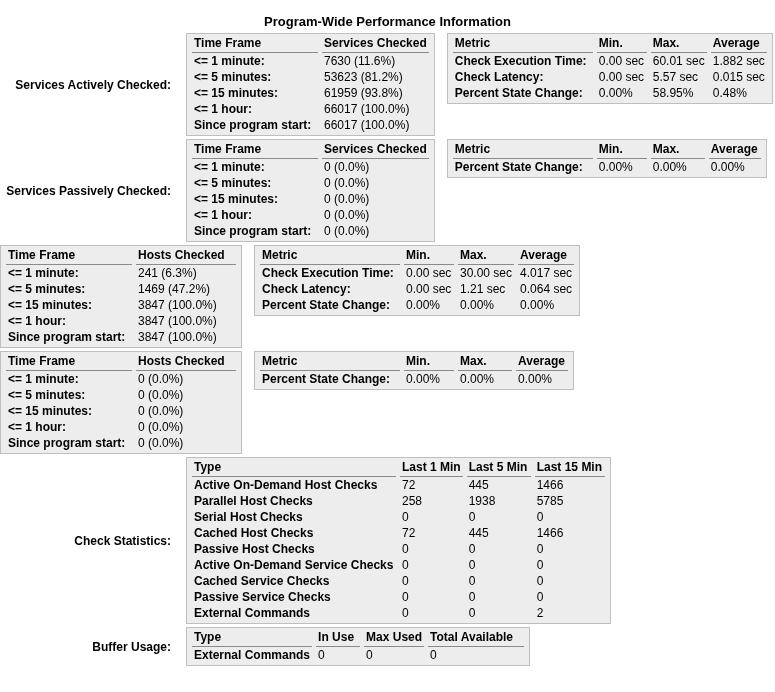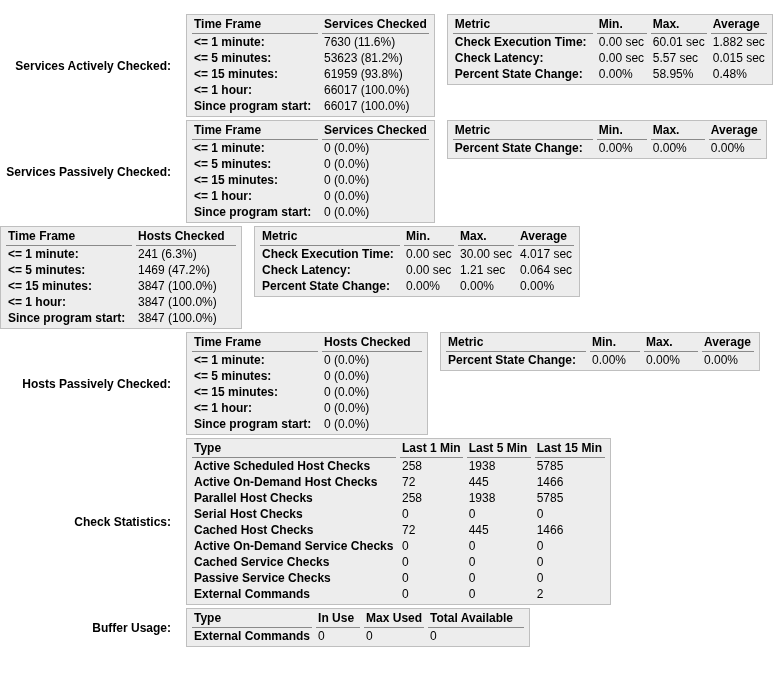--- a/index.html
+++ b/index.html
@@ -81,20 +81,21 @@
   table.stats th:nth-child(4){min-width:70px;}
   table.buffer th:nth-child(1){min-width:116px;}
   table.buffer th:nth-child(2){min-width:44px;}
   table.buffer th:nth-child(3){min-width:60px;}
   table.buffer th:nth-child(4){min-width:96px;}
 </style>
 </head>
 <body>
 
 <div class="page">
+  <div class="page-title">Program-Wide Performance Information</div>
   <div id="report-body">
       <div class="section">
         <div class="label-col">Services Actively Checked:</div>
         <div class="tables-col">
           <table class="data timeframe">
             <thead>
               <tr>
                 <th>Time Frame</th>
                 <th>Services Checked</th>
               </tr>
@@ -265,21 +266,20 @@
                 <td class="rowhead">Percent State Change:</td>
                 <td class="">0.00%</td>
                 <td class="">0.00%</td>
                 <td class="">0.00%</td>
               </tr>
             </tbody>
           </table>
         </div>
       </div>
       <div class="section">
-        <div class="label-col">Hosts Passively Checked:</div>
         <div class="tables-col">
           <table class="data timeframe">
             <thead>
               <tr>
                 <th>Time Frame</th>
                 <th>Hosts Checked</th>
               </tr>
             </thead>
             <tbody>
               <tr>
@@ -331,26 +331,20 @@
             <thead>
               <tr>
                 <th>Type</th>
                 <th>Last 1 Min</th>
                 <th>Last 5 Min</th>
                 <th>Last 15 Min</th>
               </tr>
             </thead>
             <tbody>
               <tr>
-                <td class="rowhead">Active Scheduled Host Checks</td>
-                <td class="">258</td>
-                <td class="">1938</td>
-                <td class="">5785</td>
-              </tr>
-              <tr>
                 <td class="rowhead">Active On-Demand Host Checks</td>
                 <td class="">72</td>
                 <td class="">445</td>
                 <td class="">1466</td>
               </tr>
               <tr>
                 <td class="rowhead">Parallel Host Checks</td>
                 <td class="">258</td>
                 <td class="">1938</td>
                 <td class="">5785</td>
@@ -361,20 +355,26 @@
                 <td class="">0</td>
                 <td class="">0</td>
               </tr>
               <tr>
                 <td class="rowhead">Cached Host Checks</td>
                 <td class="">72</td>
                 <td class="">445</td>
                 <td class="">1466</td>
               </tr>
               <tr>
+                <td class="rowhead">Passive Host Checks</td>
+                <td class="">0</td>
+                <td class="">0</td>
+                <td class="">0</td>
+              </tr>
+              <tr>
                 <td class="rowhead">Active On-Demand Service Checks</td>
                 <td class="">0</td>
                 <td class="">0</td>
                 <td class="">0</td>
               </tr>
               <tr>
                 <td class="rowhead">Cached Service Checks</td>
                 <td class="">0</td>
                 <td class="">0</td>
                 <td class="">0</td>

